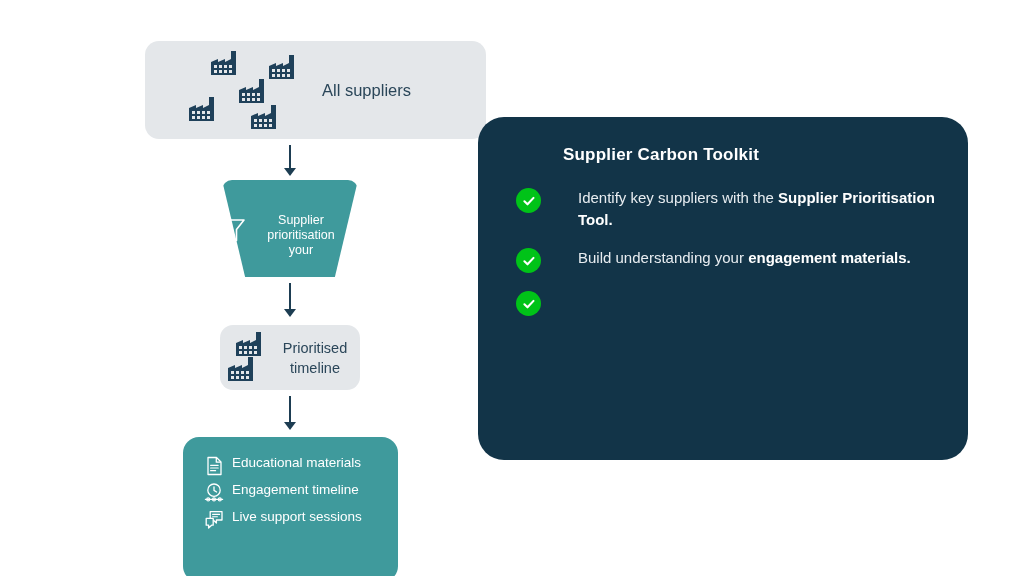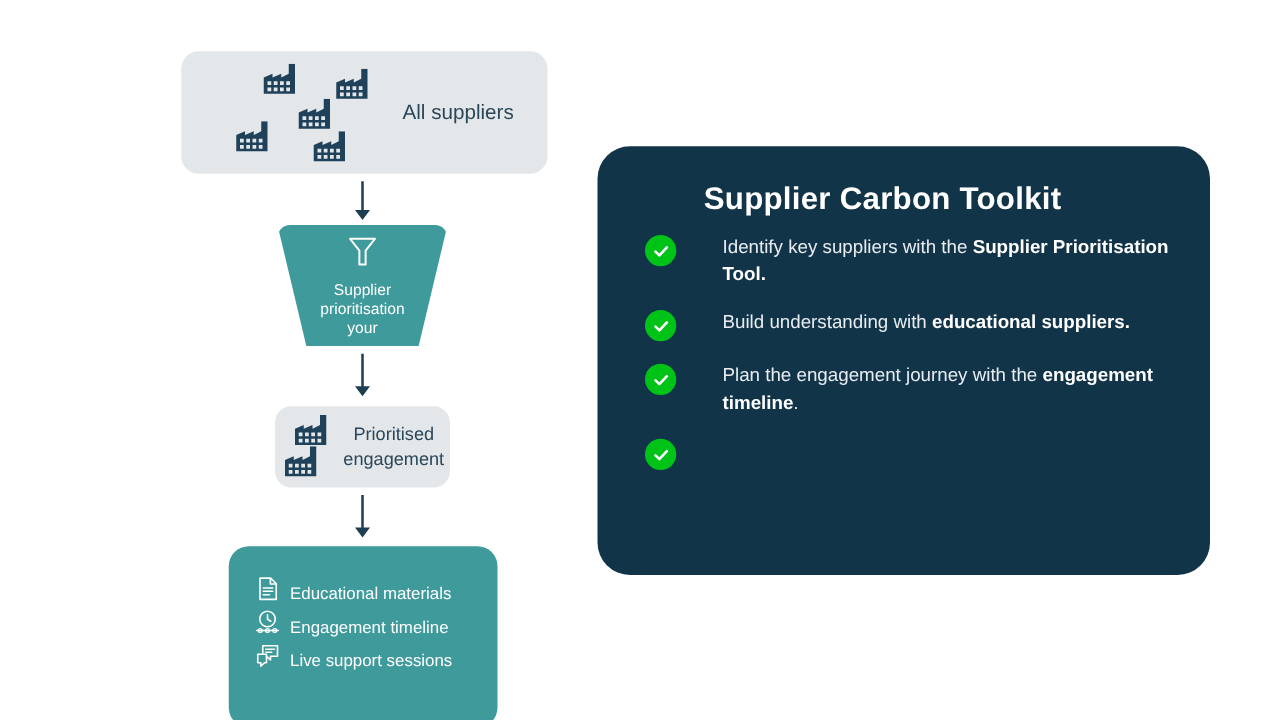--- a/index.html
+++ b/index.html
@@ -9,21 +9,21 @@
     font-family:"Liberation Sans", sans-serif;
     overflow:hidden;
     position:relative;
   }
   .stage{position:absolute;inset:0;}
 
   
   .all-suppliers{
     position:absolute;left:145px;top:41px;width:293px;height:98px;
     background:#e4e7ea;border-radius:14px;
-    display:flex;align-items:center;
+    display:flex;align-items:center;padding-left:48px;
   }
   .factory-cluster{
     position:absolute;left:22px;top:10px;width:135px;height:78px;
   }
   .factory-cluster .f{position:absolute;}
   .all-suppliers .label{
     position:absolute;left:150px;top:0;width:143px;height:98px;
     display:flex;align-items:center;justify-content:center;
     color:#2a4659;font-size:16.5px;
   }
@@ -50,21 +50,21 @@
   .funnel-wrap{
     position:absolute;left:222px;top:180px;width:136px;height:97px;
   }
   .funnel-shape{
     position:absolute;inset:0;
     background:#3f9a9c;
     clip-path:polygon(0% 0%,100% 0%,83% 100%,17% 100%);
     border-radius:10px;
   }
   .funnel-inner{
-    position:absolute;inset:0;display:flex;flex-direction:column;
+    position:absolute;inset:0;display:flex;flex-direction:row;
     align-items:center;justify-content:flex-start;padding-top:9px;
     box-sizing:border-box;
   }
   .funnel-inner .txt{
     color:#ffffff;font-size:12.5px;line-height:15px;text-align:center;
     margin-top:5px;width:110px;
   }
 
   .prioritised{
     position:absolute;left:220px;top:325px;width:140px;height:65px;
@@ -77,33 +77,33 @@
     display:flex;flex-direction:column;align-items:center;justify-content:center;
     color:#2a4659;font-size:14.5px;line-height:20px;text-align:right;
   }
 
   .toolcard{
     position:absolute;left:183px;top:437px;width:215px;height:145px;
     background:#3f9a9c;border-radius:16px;
     padding:18px 0 0 0;box-sizing:border-box;
   }
   .toolrow{
-    display:flex;align-items:flex-end;height:27px;margin-bottom:0px;padding-left:18px;
+    display:flex;align-items:flex-start;height:27px;margin-bottom:0px;padding-left:18px;
   }
   .toolrow .ticon{width:26px;height:22px;flex:0 0 26px;display:flex;align-items:center;justify-content:center;}
   .toolrow .tlabel{color:#ffffff;font-size:13.5px;margin-left:5px;white-space:nowrap;}
 
   
   .panel{
     position:absolute;left:478px;top:117px;width:490px;height:343px;
     background:#123448;border-radius:26px;
   }
   .panel-title{
     position:absolute;left:85px;top:28px;
-    color:#ffffff;font-size:25px;font-weight:bold;letter-spacing:.2px;
+    color:#ffffff;font-size:17px;font-weight:bold;letter-spacing:.2px;
   }
   .bullets{
     position:absolute;left:38px;top:70px;right:16px;
   }
   .bullet{display:flex;align-items:flex-start;margin-bottom:17px;}
   .bullet .check{
     flex:0 0 25px;width:25px;height:25px;border-radius:50%;
     background:#00c318;display:flex;align-items:center;justify-content:center;
     margin-top:1px;
   }
@@ -238,21 +238,21 @@
             <rect x="15" y="14" width="3" height="3"></rect>
             <rect x="20" y="14" width="3" height="3"></rect>
             <rect x="5" y="19" width="3" height="3"></rect>
             <rect x="10" y="19" width="3" height="3"></rect>
             <rect x="15" y="19" width="3" height="3"></rect>
             <rect x="20" y="19" width="3" height="3"></rect>
           </g>
         </svg></span>
     <div class="plabel">
       <span>Prioritised</span>
-      <span>engagement</span>
+      <span>timeline</span>
     </div>
   </div>
 
   <div class="arrow" id="arrow-3">
     <div class="shaft"></div>
     <div class="head"></div>
   </div>
 
   <div class="toolcard">
 
@@ -304,29 +304,21 @@
             </svg>
           </span>
           <span class="btext"><span>Identify key suppliers with the </span><b>Supplier Prioritisation Tool.</b></span>
         </div>
         <div class="bullet">
           <span class="check">
             <svg width="14" height="14" viewBox="0 0 14 14">
               <path d="M2.4 7.3 L5.5 10.3 L11.5 3.9" stroke="#ffffff" stroke-width="2.1" fill="none" stroke-linecap="round" stroke-linejoin="round"></path>
             </svg>
           </span>
-          <span class="btext"><span>Build understanding with </span><b>educational suppliers.</b></span>
-        </div>
-        <div class="bullet">
-          <span class="check">
-            <svg width="14" height="14" viewBox="0 0 14 14">
-              <path d="M2.4 7.3 L5.5 10.3 L11.5 3.9" stroke="#ffffff" stroke-width="2.1" fill="none" stroke-linecap="round" stroke-linejoin="round"></path>
-            </svg>
-          </span>
-          <span class="btext"><span>Plan the engagement journey with the </span><b>engagement timeline</b><span>.</span></span>
+          <span class="btext"><span>Build understanding your </span><b>engagement materials.</b></span>
         </div>
         <div class="bullet">
           <span class="check">
             <svg width="14" height="14" viewBox="0 0 14 14">
               <path d="M2.4 7.3 L5.5 10.3 L11.5 3.9" stroke="#ffffff" stroke-width="2.1" fill="none" stroke-linecap="round" stroke-linejoin="round"></path>
             </svg>
           </span>
         </div>
       </div>
   </div>

